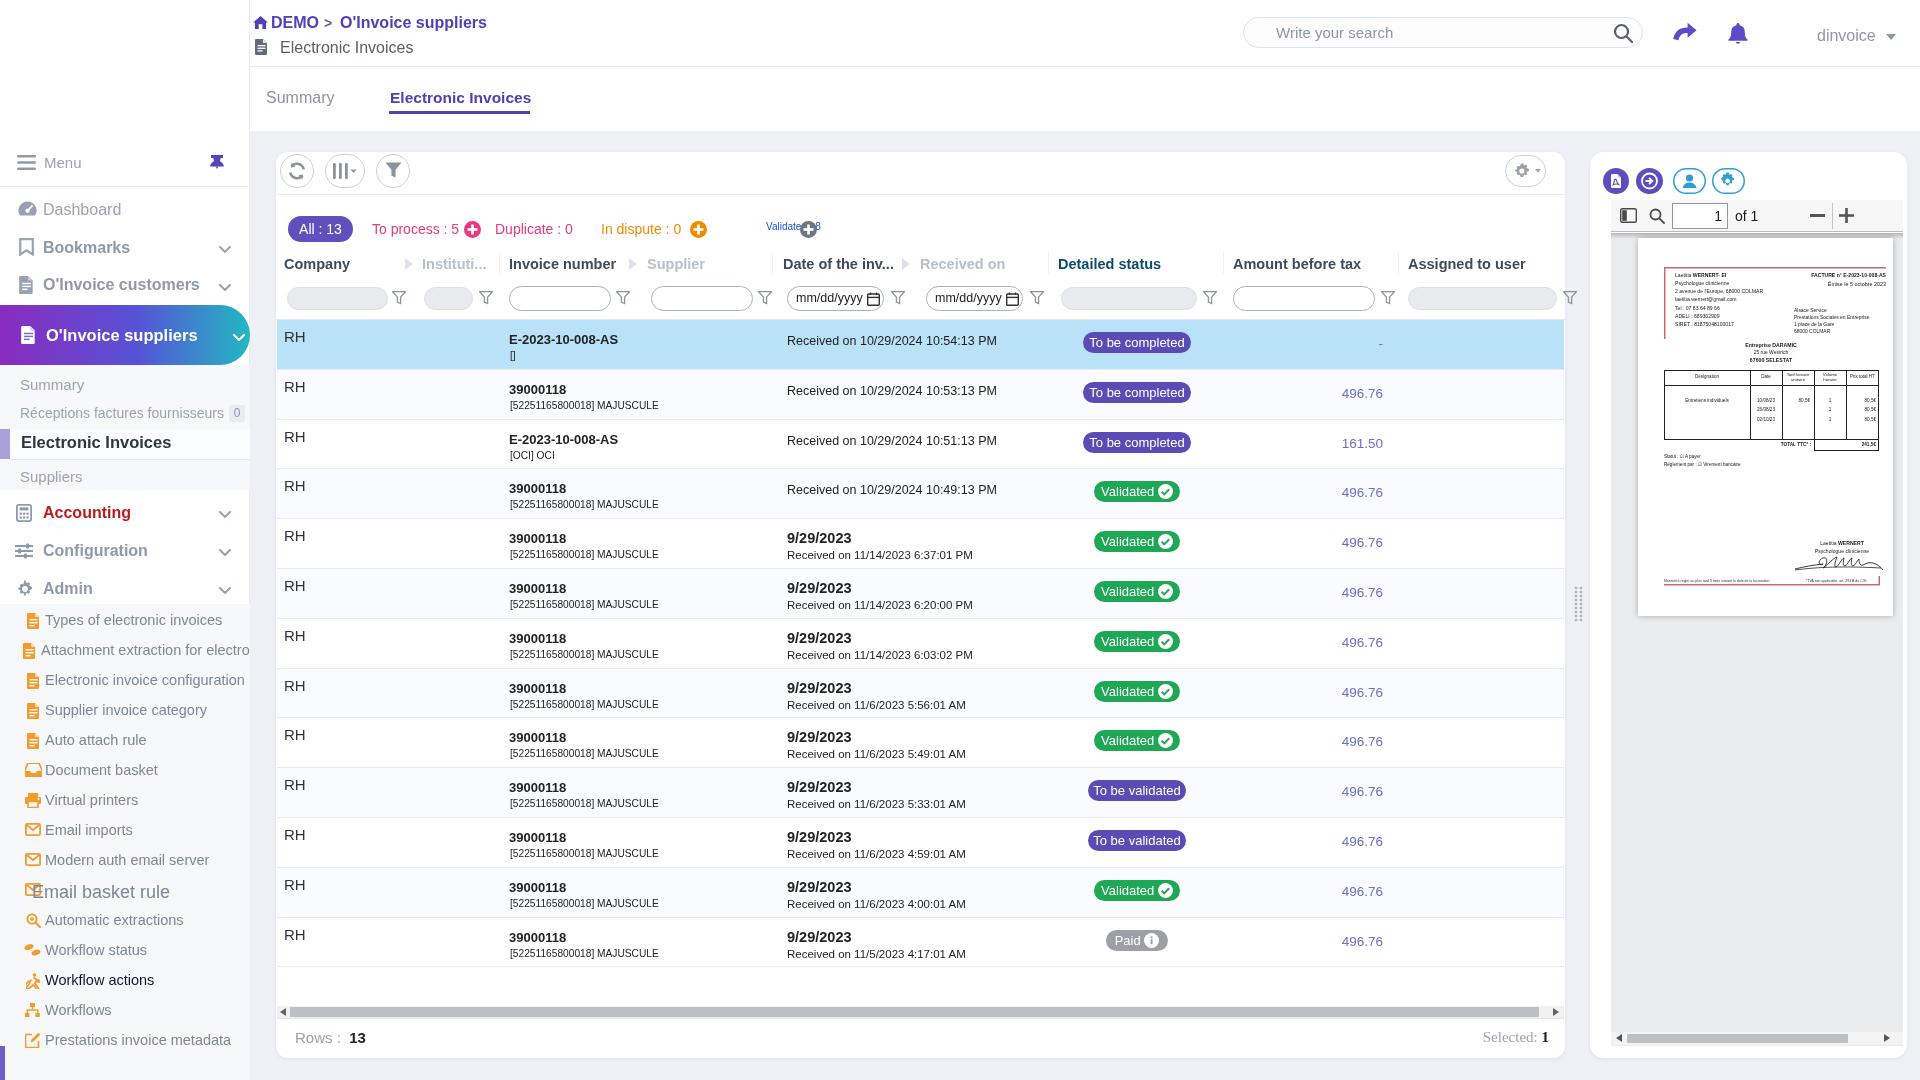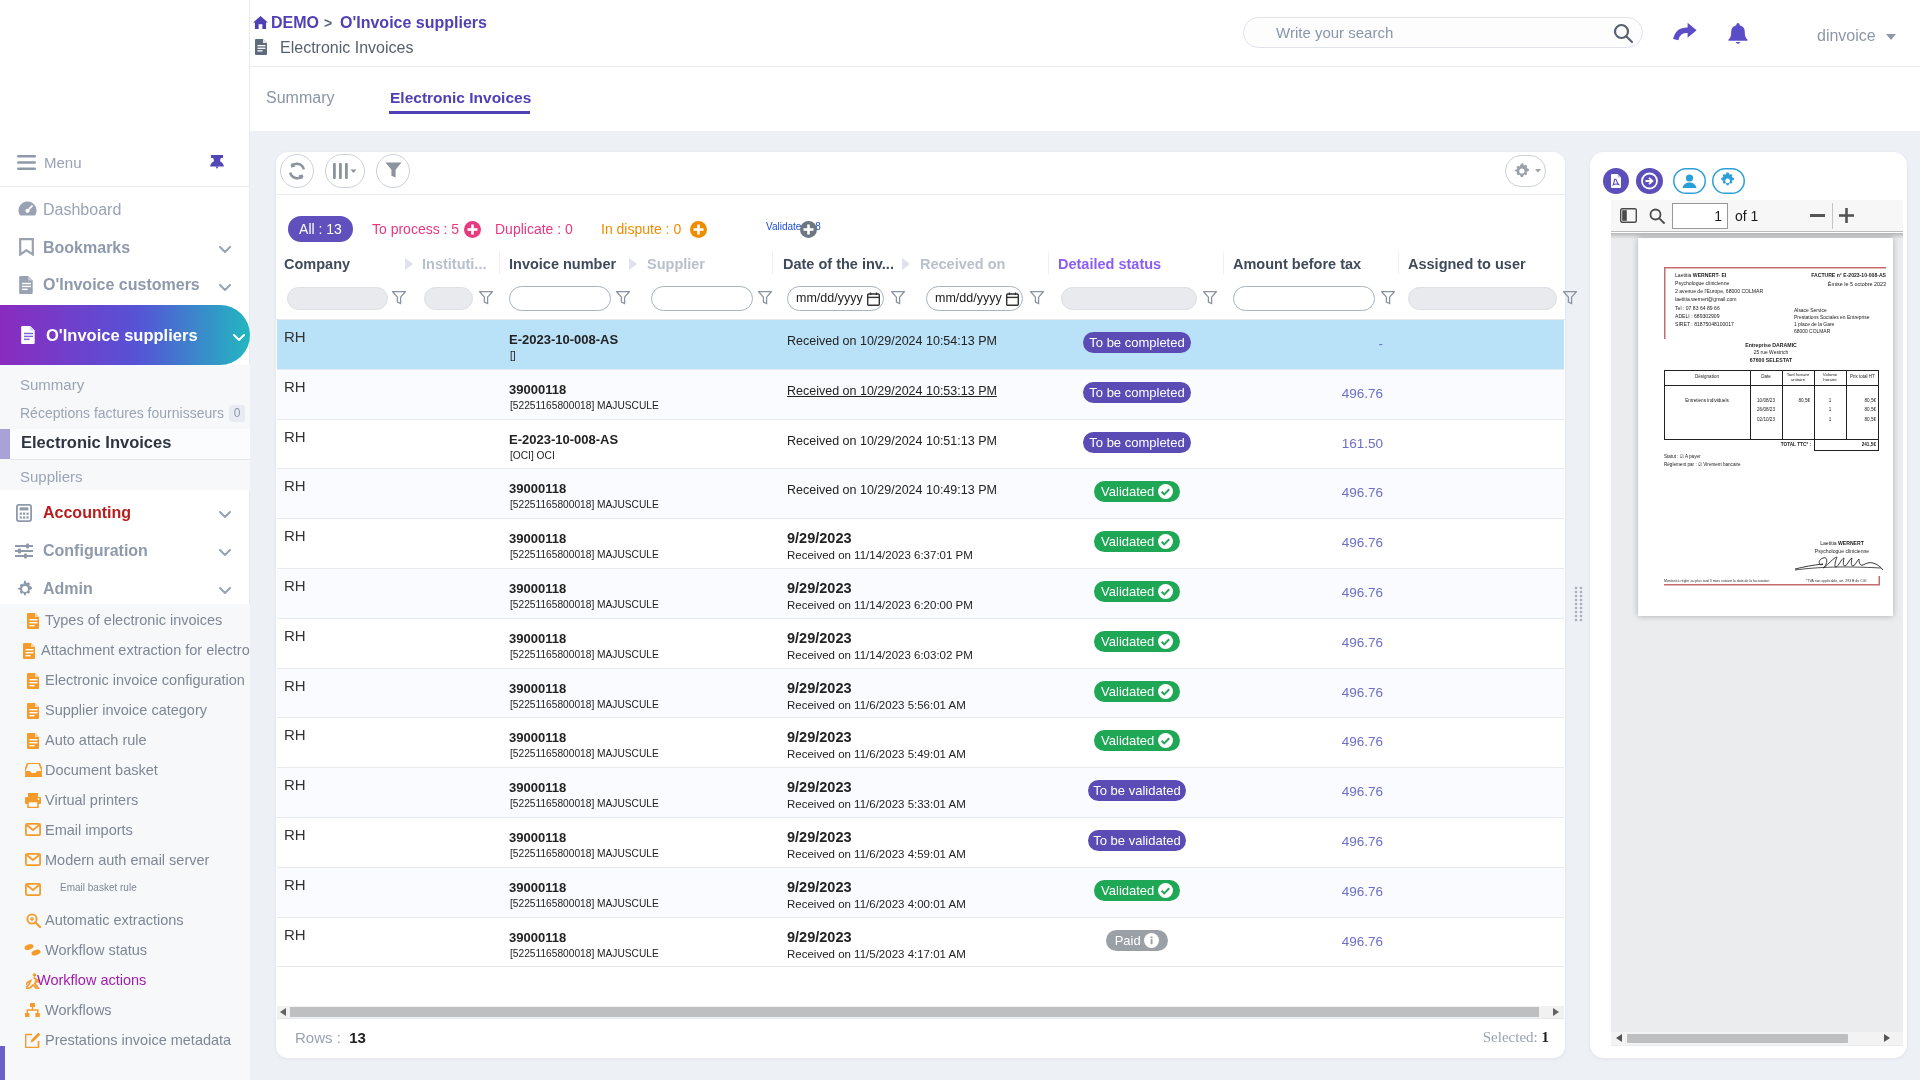--- a/index.html
+++ b/index.html
@@ -274,21 +274,21 @@
         <path d="M1.5 1.8L8 7l6.5-5.2" fill="none" stroke="#f59b2c" stroke-width="1.8"></path>
       </svg>
     </div>
     <div class="abs" style="left:45px;top:852px;width:205px;font-size:14.5px;color:#7d8795;white-space:nowrap;overflow:hidden;">Modern auth email server</div>
     <div class="abs" style="left:25px;top:883px;">
       <svg width="16" height="13" viewBox="0 0 16 13">
         <rect x="0.9" y="0.9" width="14.2" height="11.2" rx="1.4" fill="none" stroke="#f59b2c" stroke-width="1.8"></rect>
         <path d="M1.5 1.8L8 7l6.5-5.2" fill="none" stroke="#f59b2c" stroke-width="1.8"></path>
       </svg>
     </div>
-    <div class="abs" style="left:60px;top:882px;width:205px;font-size:10px;color:#7d8795;white-space:nowrap;overflow:hidden;">Email basket rule</div>
+    <div class="abs" style="left:32px;top:882px;width:205px;font-size:18px;color:#7d8795;white-space:nowrap;overflow:hidden;">Email basket rule</div>
     <div class="abs" style="left:26px;top:913px;">
       <svg width="15" height="15" viewBox="0 0 15 15">
         <circle cx="6" cy="6" r="4.6" fill="none" stroke="#f59b2c" stroke-width="1.9"></circle>
         <line x1="9.5" y1="9.5" x2="14" y2="14" stroke="#f59b2c" stroke-width="2.2" stroke-linecap="round"></line>
         <line x1="4" y1="6" x2="8" y2="6" stroke="#f59b2c" stroke-width="1.5"></line>
         <line x1="6" y1="4" x2="6" y2="8" stroke="#f59b2c" stroke-width="1.5"></line>
       </svg>
     </div>
     <div class="abs" style="left:45px;top:912px;width:205px;font-size:14.5px;color:#7d8795;white-space:nowrap;overflow:hidden;">Automatic extractions</div>
     <div class="abs" style="left:24px;top:943px;">
@@ -297,21 +297,21 @@
         <ellipse cx="12" cy="9.5" rx="4.6" ry="2.6" fill="#f59b2c" transform="rotate(-18 12 9.5)"></ellipse>
       </svg>
     </div>
     <div class="abs" style="left:45px;top:942px;width:205px;font-size:14.5px;color:#7d8795;white-space:nowrap;overflow:hidden;">Workflow status</div>
     <div class="abs" style="left:26px;top:973px;">
       <svg width="14" height="16" viewBox="0 0 14 16">
         <circle cx="8.5" cy="2" r="1.8" fill="#f59b2c"></circle>
         <path d="M7.5 4.5l3 2 3 1-.6 1.6-3-1-1 2.5 2 2.5 2 3-1.8.9-2-3-2-2-2.4 2.2L1 16l-1-1.4 3-3 1.6-3.8L2 9l-1.8 2L-1 10" stroke="#f59b2c" stroke-width="1.7" fill="none"></path>
       </svg>
     </div>
-    <div class="abs" style="left:37px;top:972px;width:205px;font-size:14.5px;color:#a21caf;white-space:nowrap;overflow:hidden;">Workflow actions</div>
+    <div class="abs" style="left:45px;top:972px;width:205px;font-size:14.5px;color:#0f172a;white-space:nowrap;overflow:hidden;">Workflow actions</div>
     <div class="abs" style="left:25px;top:1003px;">
       <svg width="15" height="15" viewBox="0 0 15 15">
         <rect x="5" y="0" width="5" height="4" fill="#f59b2c"></rect>
         <rect x="0" y="10" width="4.4" height="4" fill="#f59b2c"></rect>
         <rect x="10.4" y="10" width="4.4" height="4" fill="#f59b2c"></rect>
         <path d="M7.5 4v3M2.2 10V7h10.6v3" stroke="#f59b2c" stroke-width="1.4" fill="none"></path>
       </svg>
     </div>
     <div class="abs" style="left:45px;top:1002px;width:205px;font-size:14.5px;color:#7d8795;white-space:nowrap;overflow:hidden;">Workflows</div>
     <div class="abs" style="left:25px;top:1033px;">
@@ -386,21 +386,21 @@
         <rect x="3.5" y="7.2" width="10" height="2.6" fill="#fff"></rect>
         <rect x="7.2" y="3.5" width="2.6" height="10" fill="#fff"></rect>
       </svg>
     </div>
 <div class="abs" style="left:284px;top:256px;font-size:14.5px;font-weight:bold;color:#3f4a5a;">Company</div>
     <div class="abs" style="left:422px;top:256px;font-size:14.5px;font-weight:bold;color:#b9c0cb;">Instituti...</div>
     <div class="abs" style="left:509px;top:256px;font-size:14.5px;font-weight:bold;color:#3f4a5a;">Invoice number</div>
     <div class="abs" style="left:647px;top:256px;font-size:14.5px;font-weight:bold;color:#b9c0cb;">Supplier</div>
     <div class="abs" style="left:783px;top:256px;font-size:14.5px;font-weight:bold;color:#3f4a5a;">Date of the inv...</div>
     <div class="abs" style="left:920px;top:256px;font-size:14.5px;font-weight:bold;color:#b9c0cb;">Received on</div>
-    <div class="abs" style="left:1058px;top:256px;font-size:14.5px;font-weight:bold;color:#8b5cf6;text-align:center;">Detailed status</div>
+    <div class="abs" style="left:1058px;top:256px;font-size:14.5px;font-weight:bold;color:#0c4a6e;text-align:center;">Detailed status</div>
     <div class="abs" style="left:1223px;top:256px;width:175px;text-align:left;font-size:14.5px;font-weight:bold;color:#3f4a5a;padding-left:10px;">Amount before tax</div>
     <div class="abs" style="left:1408px;top:256px;font-size:14.5px;font-weight:bold;color:#3f4a5a;">Assigned to user</div>
     <div class="abs" style="left:404px;top:258px;">
       <svg width="10" height="12" viewBox="0 0 10 12">
         <path d="M1 0l8 6-8 6z" fill="#dfe3e9"></path>
       </svg>
     </div>
     <div class="abs" style="left:628px;top:258px;">
       <svg width="10" height="12" viewBox="0 0 10 12">
         <path d="M1 0l8 6-8 6z" fill="#dfe3e9"></path>
@@ -493,21 +493,21 @@
     <div class="abs" style="left:284px;top:328.0px;font-size:15px;color:#333;">RH</div>
     <div class="abs" style="left:509px;top:332.0px;font-size:13px;font-weight:bold;color:#222;">E-2023-10-008-AS</div>
     <div class="abs" style="left:510px;top:350.0px;font-size:10.2px;color:#222;">[]</div>
     <div class="abs" style="left:787px;top:334.0px;font-size:12.5px;color:#222;">Received on 10/29/2024 10:54:13 PM</div>
     <div class="abs" style="left:1083px;top:332.0px;width:108px;height:21px;background:#5a4bb5;border-radius:11px;text-align:center;line-height:21px;font-size:13px;color:#fff;">To be completed</div>
     <div class="abs" style="left:1233px;top:336.0px;width:150px;text-align:right;font-size:13.5px;color:#6c6fc5;">-</div>
     <div class="abs" style="left:277px;top:369.8px;width:1287px;height:49.8px;background:#fafbfe;border-bottom:1px solid #e7eaee;"></div>
     <div class="abs" style="left:284px;top:377.8px;font-size:15px;color:#333;">RH</div>
     <div class="abs" style="left:509px;top:381.8px;font-size:13px;font-weight:bold;color:#222;">39000118</div>
     <div class="abs" style="left:510px;top:399.8px;font-size:10.2px;color:#222;">[52251165800018] MAJUSCULE</div>
-    <div class="abs" style="left:787px;top:383.8px;font-size:12.5px;color:#222;text-decoration:underline;">Received on 10/29/2024 10:53:13 PM</div>
+    <div class="abs" style="left:787px;top:383.8px;font-size:12.5px;color:#222;">Received on 10/29/2024 10:53:13 PM</div>
     <div class="abs" style="left:1083px;top:381.8px;width:108px;height:21px;background:#5a4bb5;border-radius:11px;text-align:center;line-height:21px;font-size:13px;color:#fff;">To be completed</div>
     <div class="abs" style="left:1233px;top:385.8px;width:150px;text-align:right;font-size:13.5px;color:#6c6fc5;">496.76</div>
     <div class="abs" style="left:277px;top:419.6px;width:1287px;height:49.8px;background:#fff;border-bottom:1px solid #e7eaee;"></div>
     <div class="abs" style="left:284px;top:427.6px;font-size:15px;color:#333;">RH</div>
     <div class="abs" style="left:509px;top:431.6px;font-size:13px;font-weight:bold;color:#222;">E-2023-10-008-AS</div>
     <div class="abs" style="left:510px;top:449.6px;font-size:10.2px;color:#222;">[OCI] OCI</div>
     <div class="abs" style="left:787px;top:433.6px;font-size:12.5px;color:#222;">Received on 10/29/2024 10:51:13 PM</div>
     <div class="abs" style="left:1083px;top:431.6px;width:108px;height:21px;background:#5a4bb5;border-radius:11px;text-align:center;line-height:21px;font-size:13px;color:#fff;">To be completed</div>
     <div class="abs" style="left:1233px;top:435.6px;width:150px;text-align:right;font-size:13.5px;color:#6c6fc5;">161.50</div>
     <div class="abs" style="left:277px;top:469.4px;width:1287px;height:49.8px;background:#fafbfe;border-bottom:1px solid #e7eaee;"></div>

